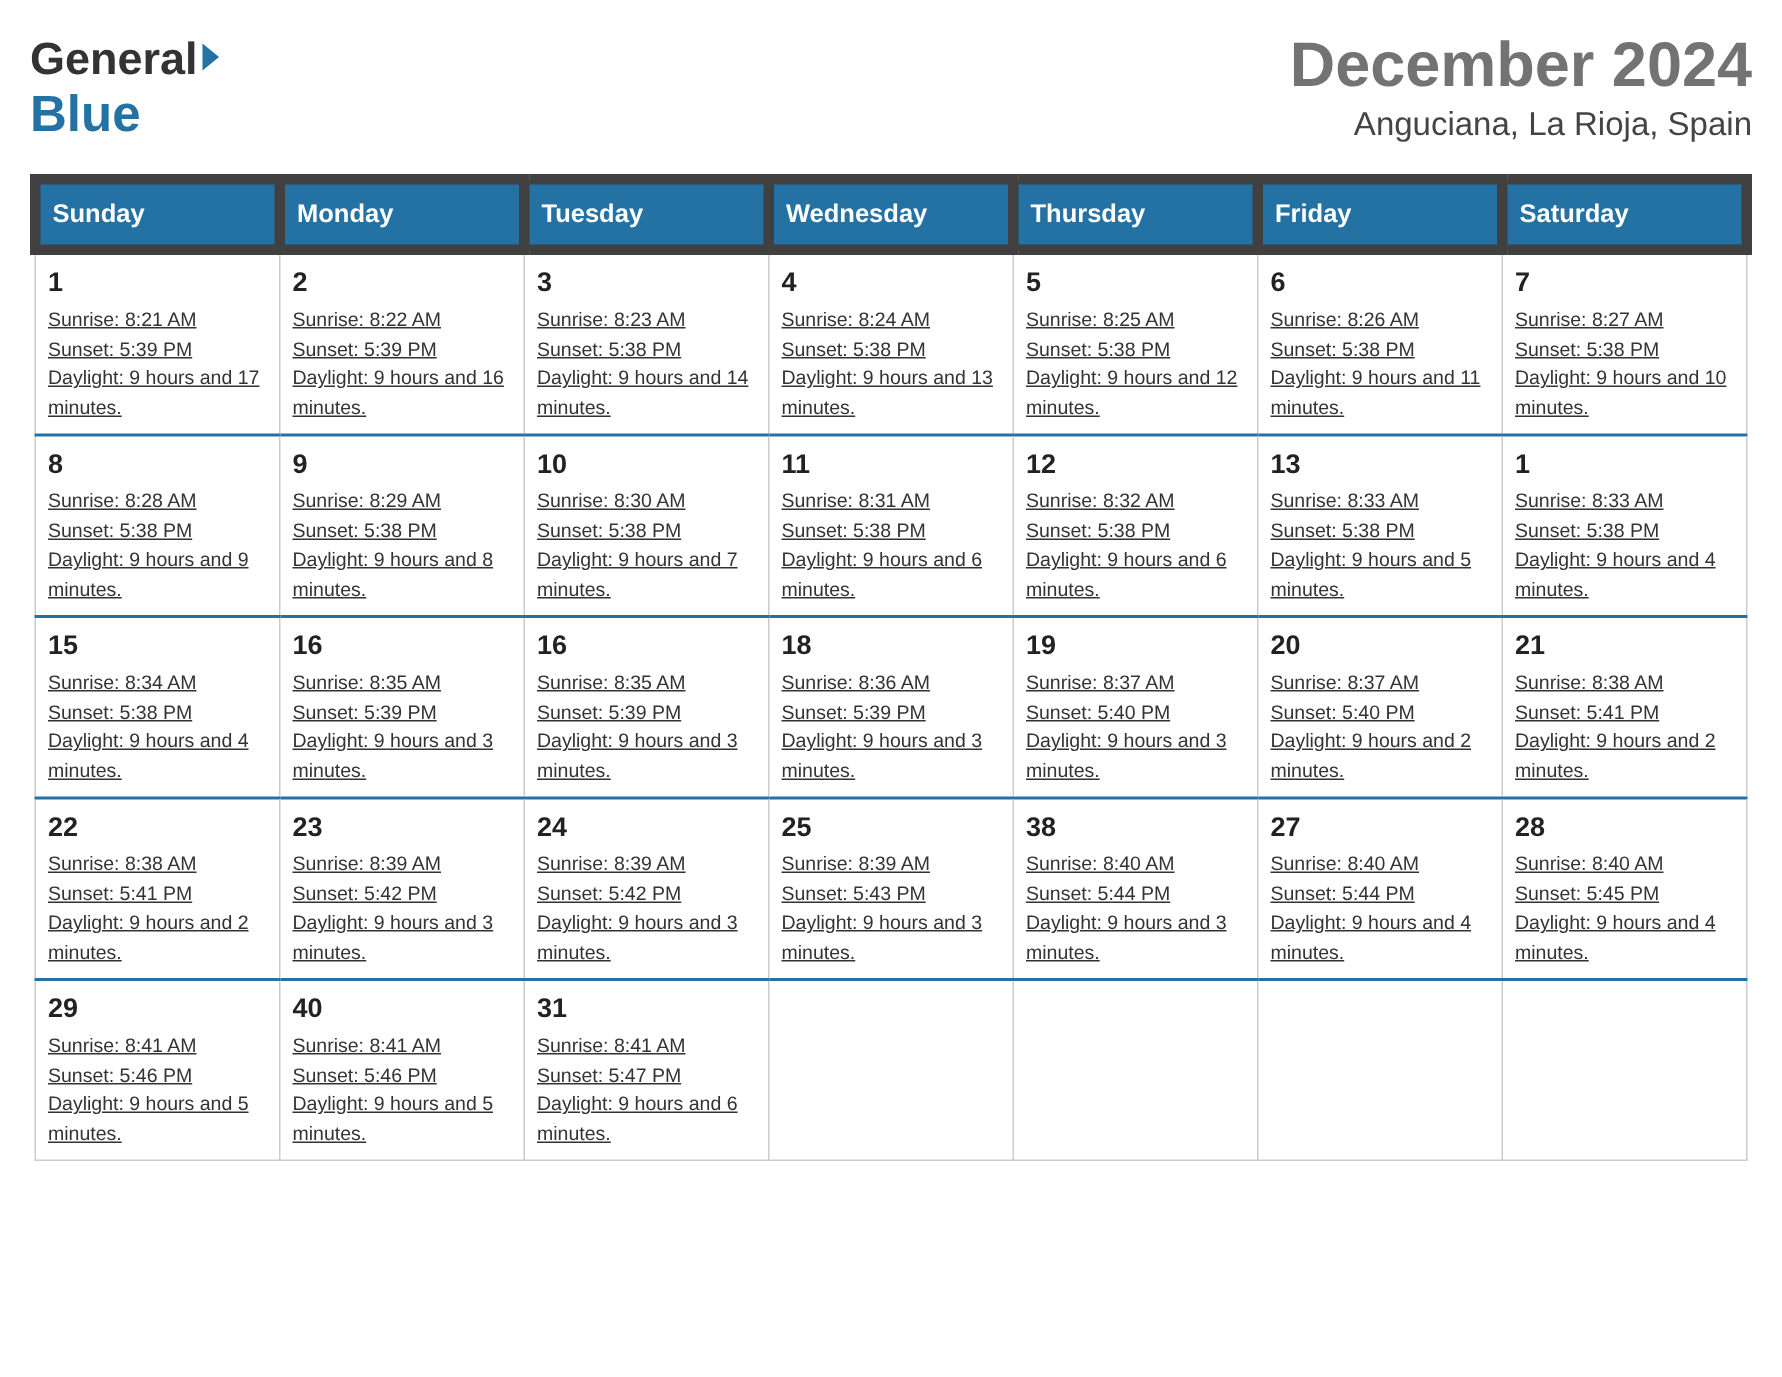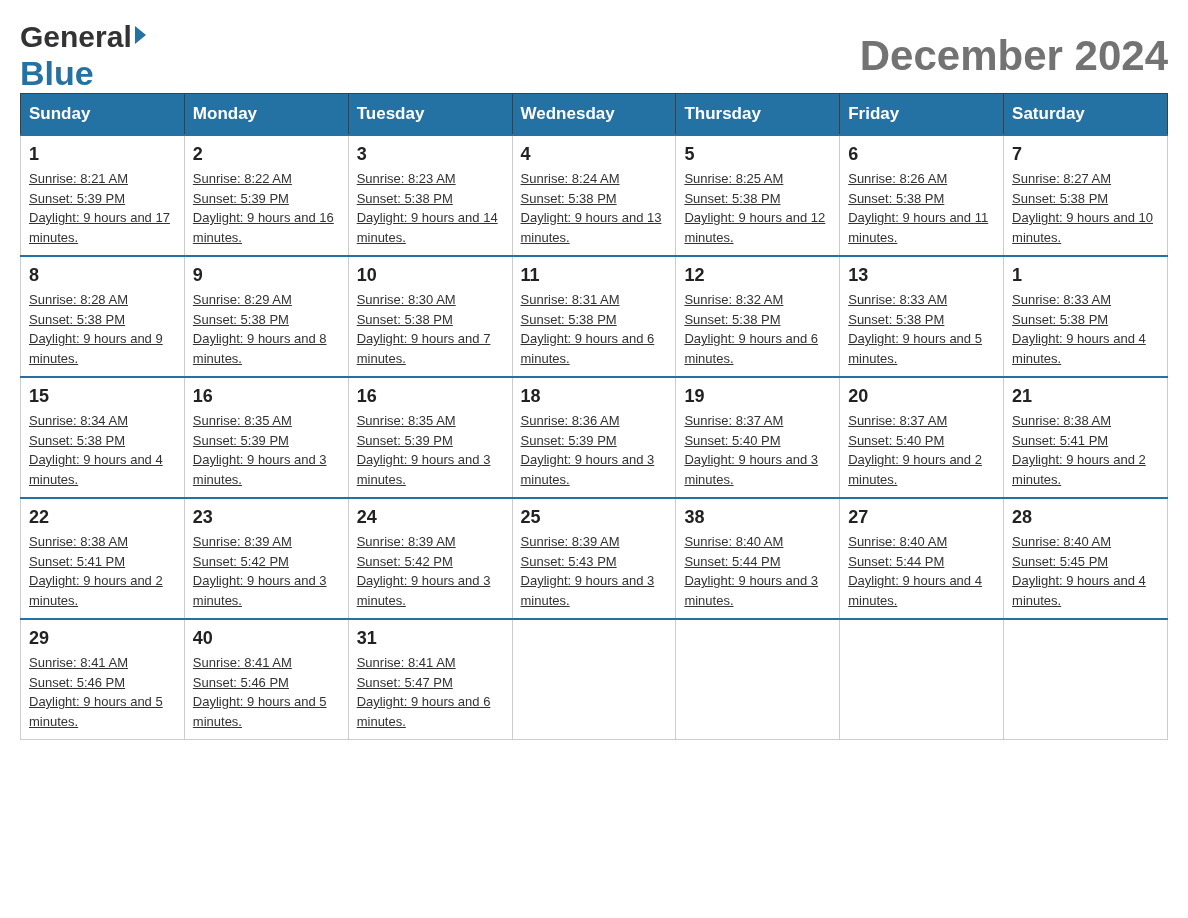--- a/index.html
+++ b/index.html
@@ -6,21 +6,22 @@
     body {
       font-family: Arial, Helvetica, sans-serif;
       background: #fff;
       width: 1188px;
       min-height: 918px;
       padding: 20px;
     }
     .header-area {
       display: flex;
       justify-content: space-between;
-      align-items: center;
+      align-items: flex-end;
+      margin-bottom: 20px;
     }
     .logo {
       display: flex;
       flex-direction: column;
       align-items: flex-start;
     }
     .title-area {
       text-align: right;
     }
     .calendar-title {
@@ -39,21 +40,21 @@
       border-collapse: collapse;
       table-layout: fixed;
     }
     .calendar-table th {
       background-color: #2471a3;
       color: #fff;
       font-size: 17px;
       font-weight: bold;
       padding: 10px 8px;
       text-align: left;
-      border: 1px solid #404040;
+      border: 7px solid #404040;
     }
     .calendar-table td {
       vertical-align: top;
       padding: 8px;
       border: 1px solid #ccc;
       font-size: 13px;
       color: #333;
       height: 110px;
     }
     .day-number {
@@ -112,20 +113,21 @@
     <div class="logo-wrapper">
       <span class="logo-text-general">General</span>
       <span class="logo-triangle"></span>
     </div>
     <div>
       <span class="logo-text-blue">Blue</span>
     </div>
   </div>
   <div class="title-area">
     <div class="calendar-title">December 2024</div>
+    <div class="calendar-subtitle">Anguciana, La Rioja, Spain</div>
   </div>
 </div>
 
 <table class="calendar-table">
   <thead>
     <tr>
       <th>Sunday</th>
       <th>Monday</th>
       <th>Tuesday</th>
       <th>Wednesday</th>

